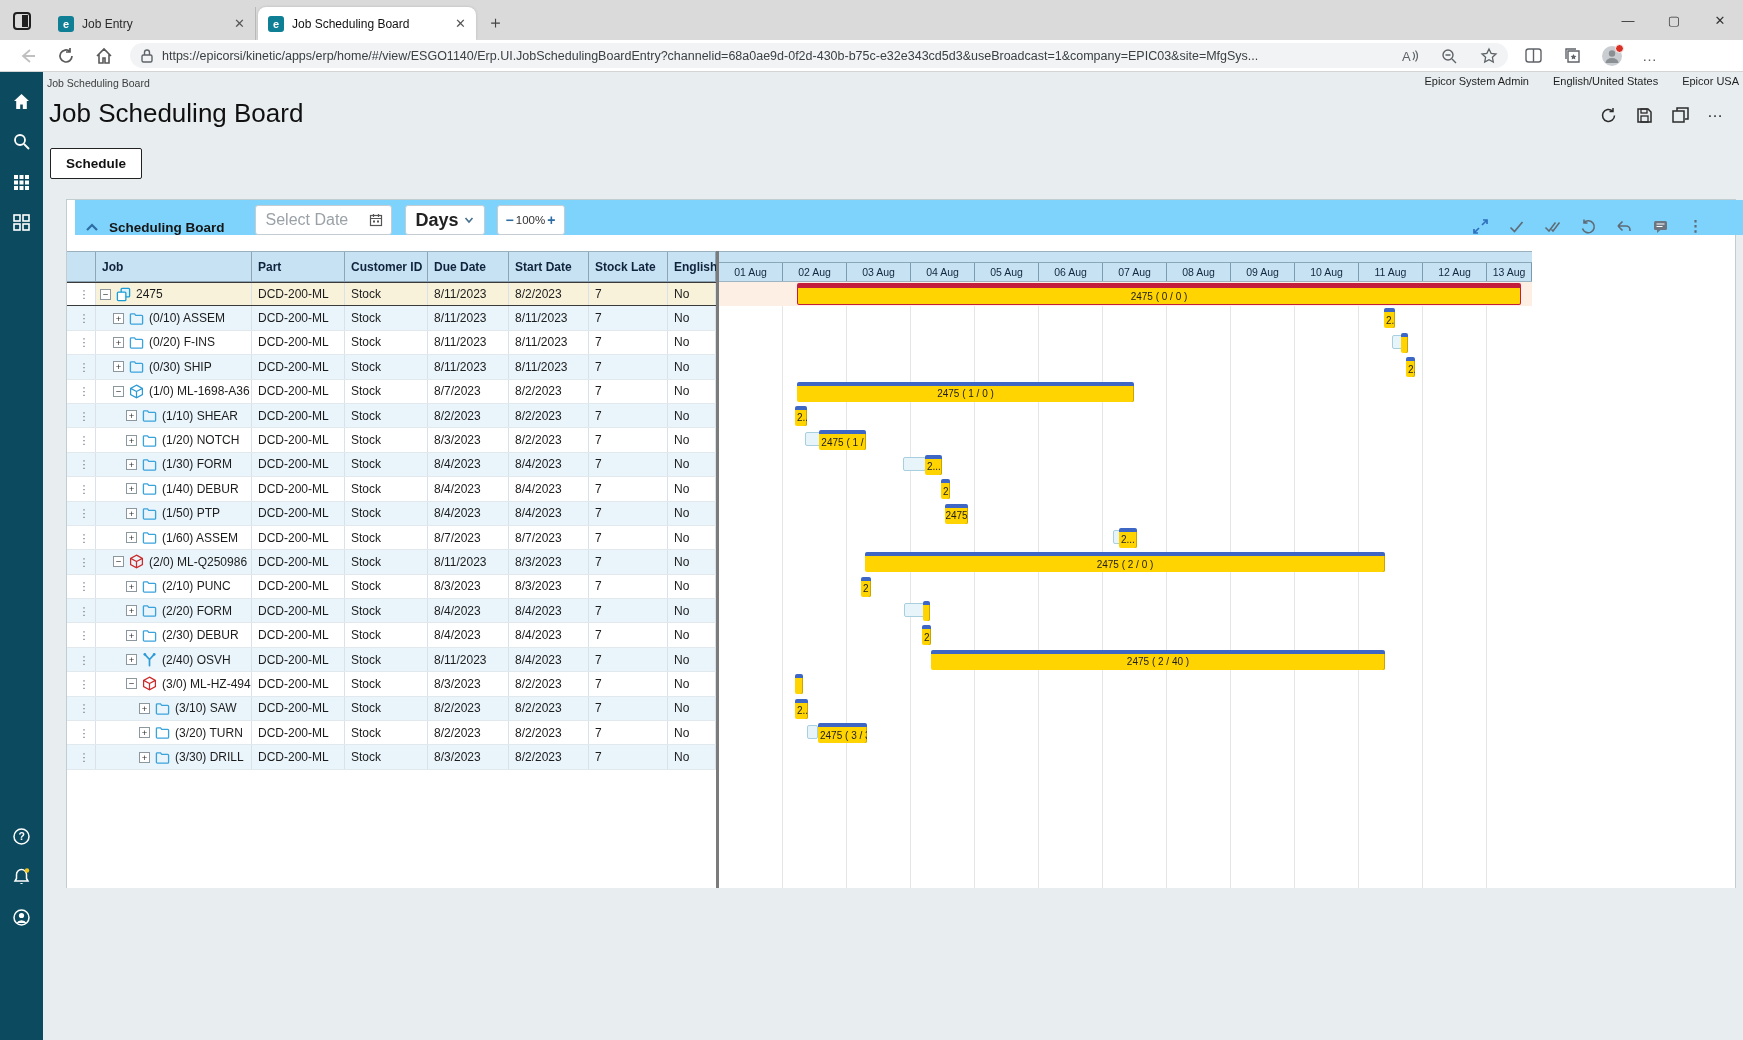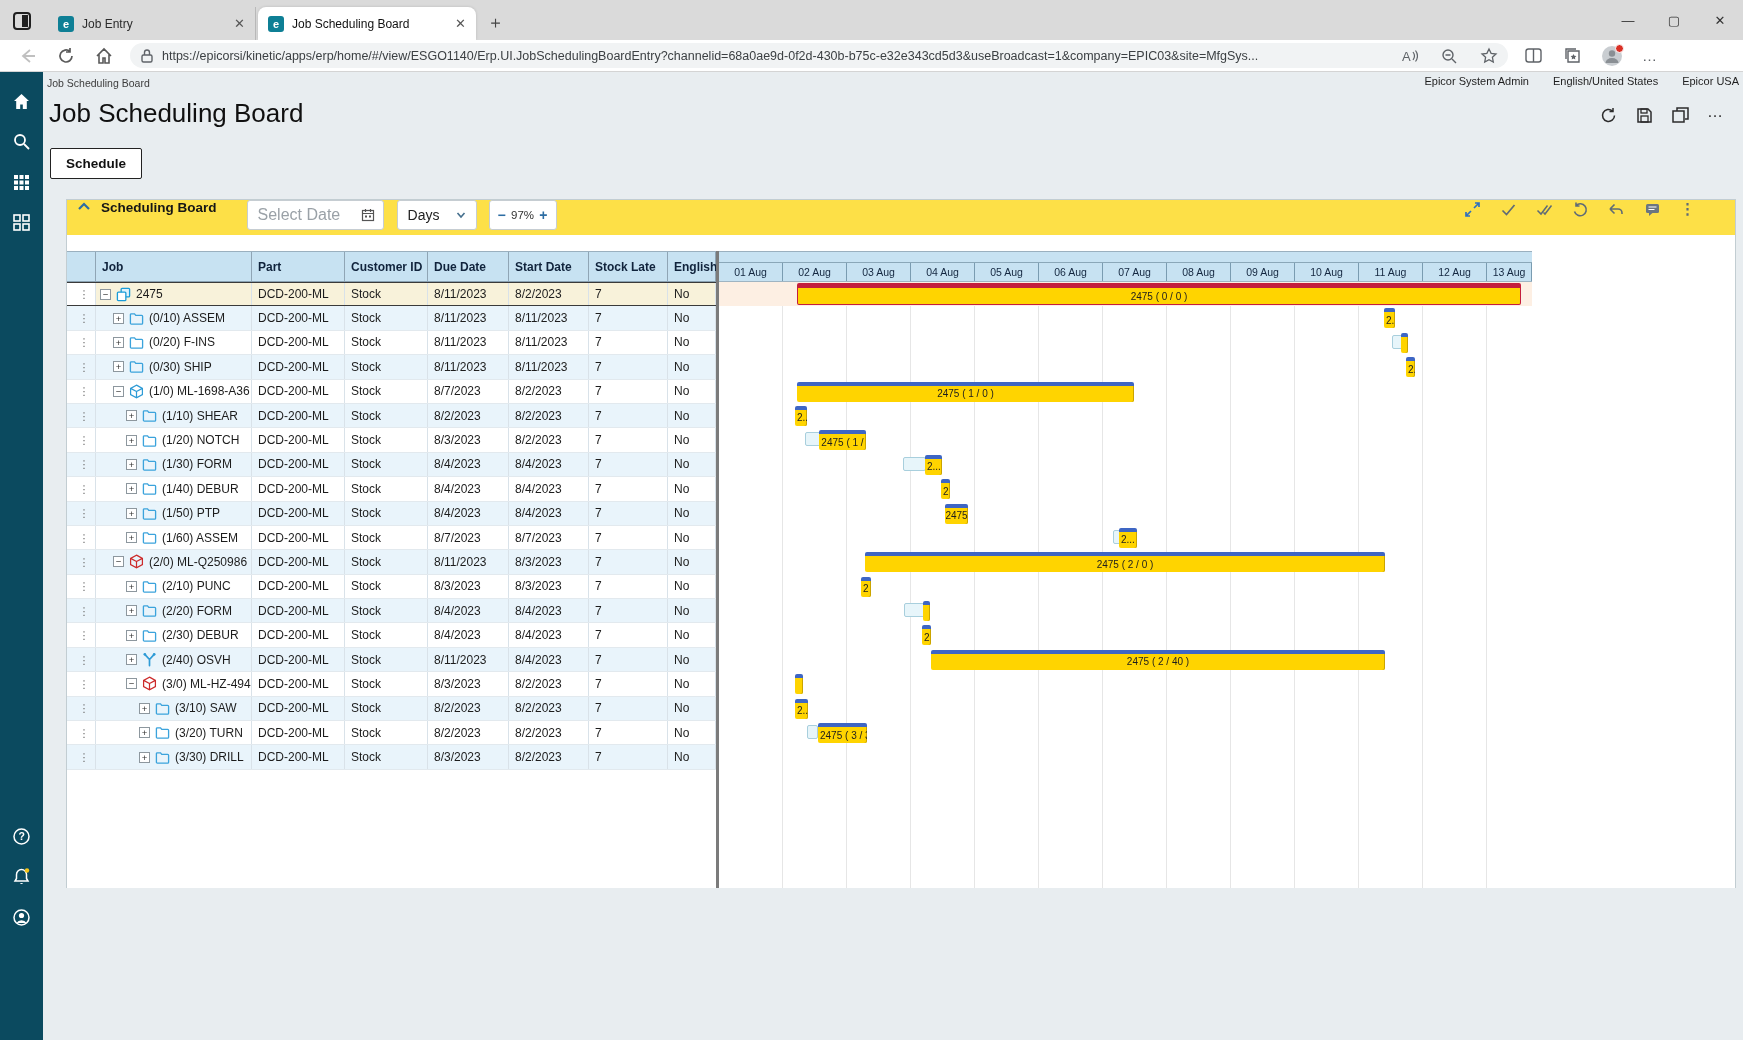--- a/index.html
+++ b/index.html
@@ -42,28 +42,28 @@
   #titlerow{position:absolute;left:0;top:22px;width:1700px;height:46px;}
   #pagetitle{position:absolute;left:6px;top:4px;font-size:26px;font-weight:500;color:#101010;}
   #titleicons{position:absolute;right:20px;top:12px;display:flex;gap:17px;}
   #titleicons svg{width:19px;height:19px;}
 
   #schedulebtn{position:absolute;left:7px;top:76px;height:29px;padding:0 15px;background:#fff;border:1.5px solid #222;
      border-radius:2px;font-size:13.5px;font-weight:bold;color:#111;display:flex;align-items:center;}
 
   
   #panel{position:absolute;left:23px;top:127px;width:1670px;height:689px;background:#fff;border:1px solid #c2cdd2;box-sizing:border-box;}
-  #ptoolbar{position:absolute;left:0;top:0;width:1668px;height:35px;background:#fde047;display:flex;align-items:flex-start;}
+  #ptoolbar{position:absolute;left:8px;top:0;width:1668px;height:35px;background:#7dd3fc;display:flex;align-items:flex-end;}
   #ptitle{font-size:13.5px;font-weight:bold;color:#161616;margin-left:10px;white-space:nowrap;}
   .chev{margin-left:10px;width:14px;height:14px;}
   .inputbox{height:30px;background:#fff;border:1px solid #c6cdd2;border-radius:3px;box-sizing:border-box;display:flex;align-items:center;}
   #seldatebox{margin-left:30px;width:137px;padding:0 8px;}
   #seldatebox input{border:0;outline:0;width:100px;font-size:16px;color:#333;font-family:"Liberation Sans",sans-serif;background:transparent;}
   #seldatebox input::placeholder{color:#9aa1a7;}
-  #daysbox{margin-left:13px;width:80px;padding:0 10px;justify-content:space-between;font-size:14px;color:#222;}
+  #daysbox{margin-left:13px;width:80px;padding:0 10px;justify-content:space-between;font-size:18px;color:#222;font-weight:bold;}
   #zoombox{margin-left:12px;width:68px;justify-content:space-between;padding:0 8px;font-size:11.5px;color:#333;}
   .zbtn{color:#2d6da3;font-size:14px;font-weight:bold;}
   #ptoolicons{margin-left:auto;margin-right:40px;display:flex;gap:19px;align-items:center;}
   #ptoolicons svg{width:17px;height:17px;}
 
   
   #gridwrap{position:absolute;left:0;top:51px;width:1668px;height:637px;background:#fff;overflow:hidden;}
   #tgrid{position:absolute;left:0;top:0;width:649px;}
   #splitter{position:absolute;left:649px;top:0;width:3px;height:637px;background:#7b7b7b;}
   .thead{display:flex;height:31px;background:#c7e2f2;border-top:1px solid #9ab0bf;border-bottom:1px solid #8aa2b2;box-sizing:border-box;}
@@ -312,21 +312,21 @@
       <div class="inputbox" id="daysbox">
         <span>Days</span>
         <span style="width:10px;height:10px;">
           <svg viewBox="0 0 10 10">
               <path d="M1.5 3 L5 7 L8.5 3" stroke="#46708e" stroke-width="1.6" fill="none"></path>
             </svg>
         </span>
       </div>
       <div class="inputbox" id="zoombox">
         <span class="zbtn">−</span>
-        <span>97%</span>
+        <span>100%</span>
         <span class="zbtn">+</span>
       </div>
       <span id="ptoolicons">
         <span>
           <svg viewBox="0 0 17 17">
               <path d="M10 7 L15 2 M11 2 h4 v4 M7 10 L2 15 M2 11 v4 h4" stroke="#2f6fbe" stroke-width="1.7" fill="none"></path>
             </svg>
         </span>
         <span>
           <svg viewBox="0 0 17 17">

